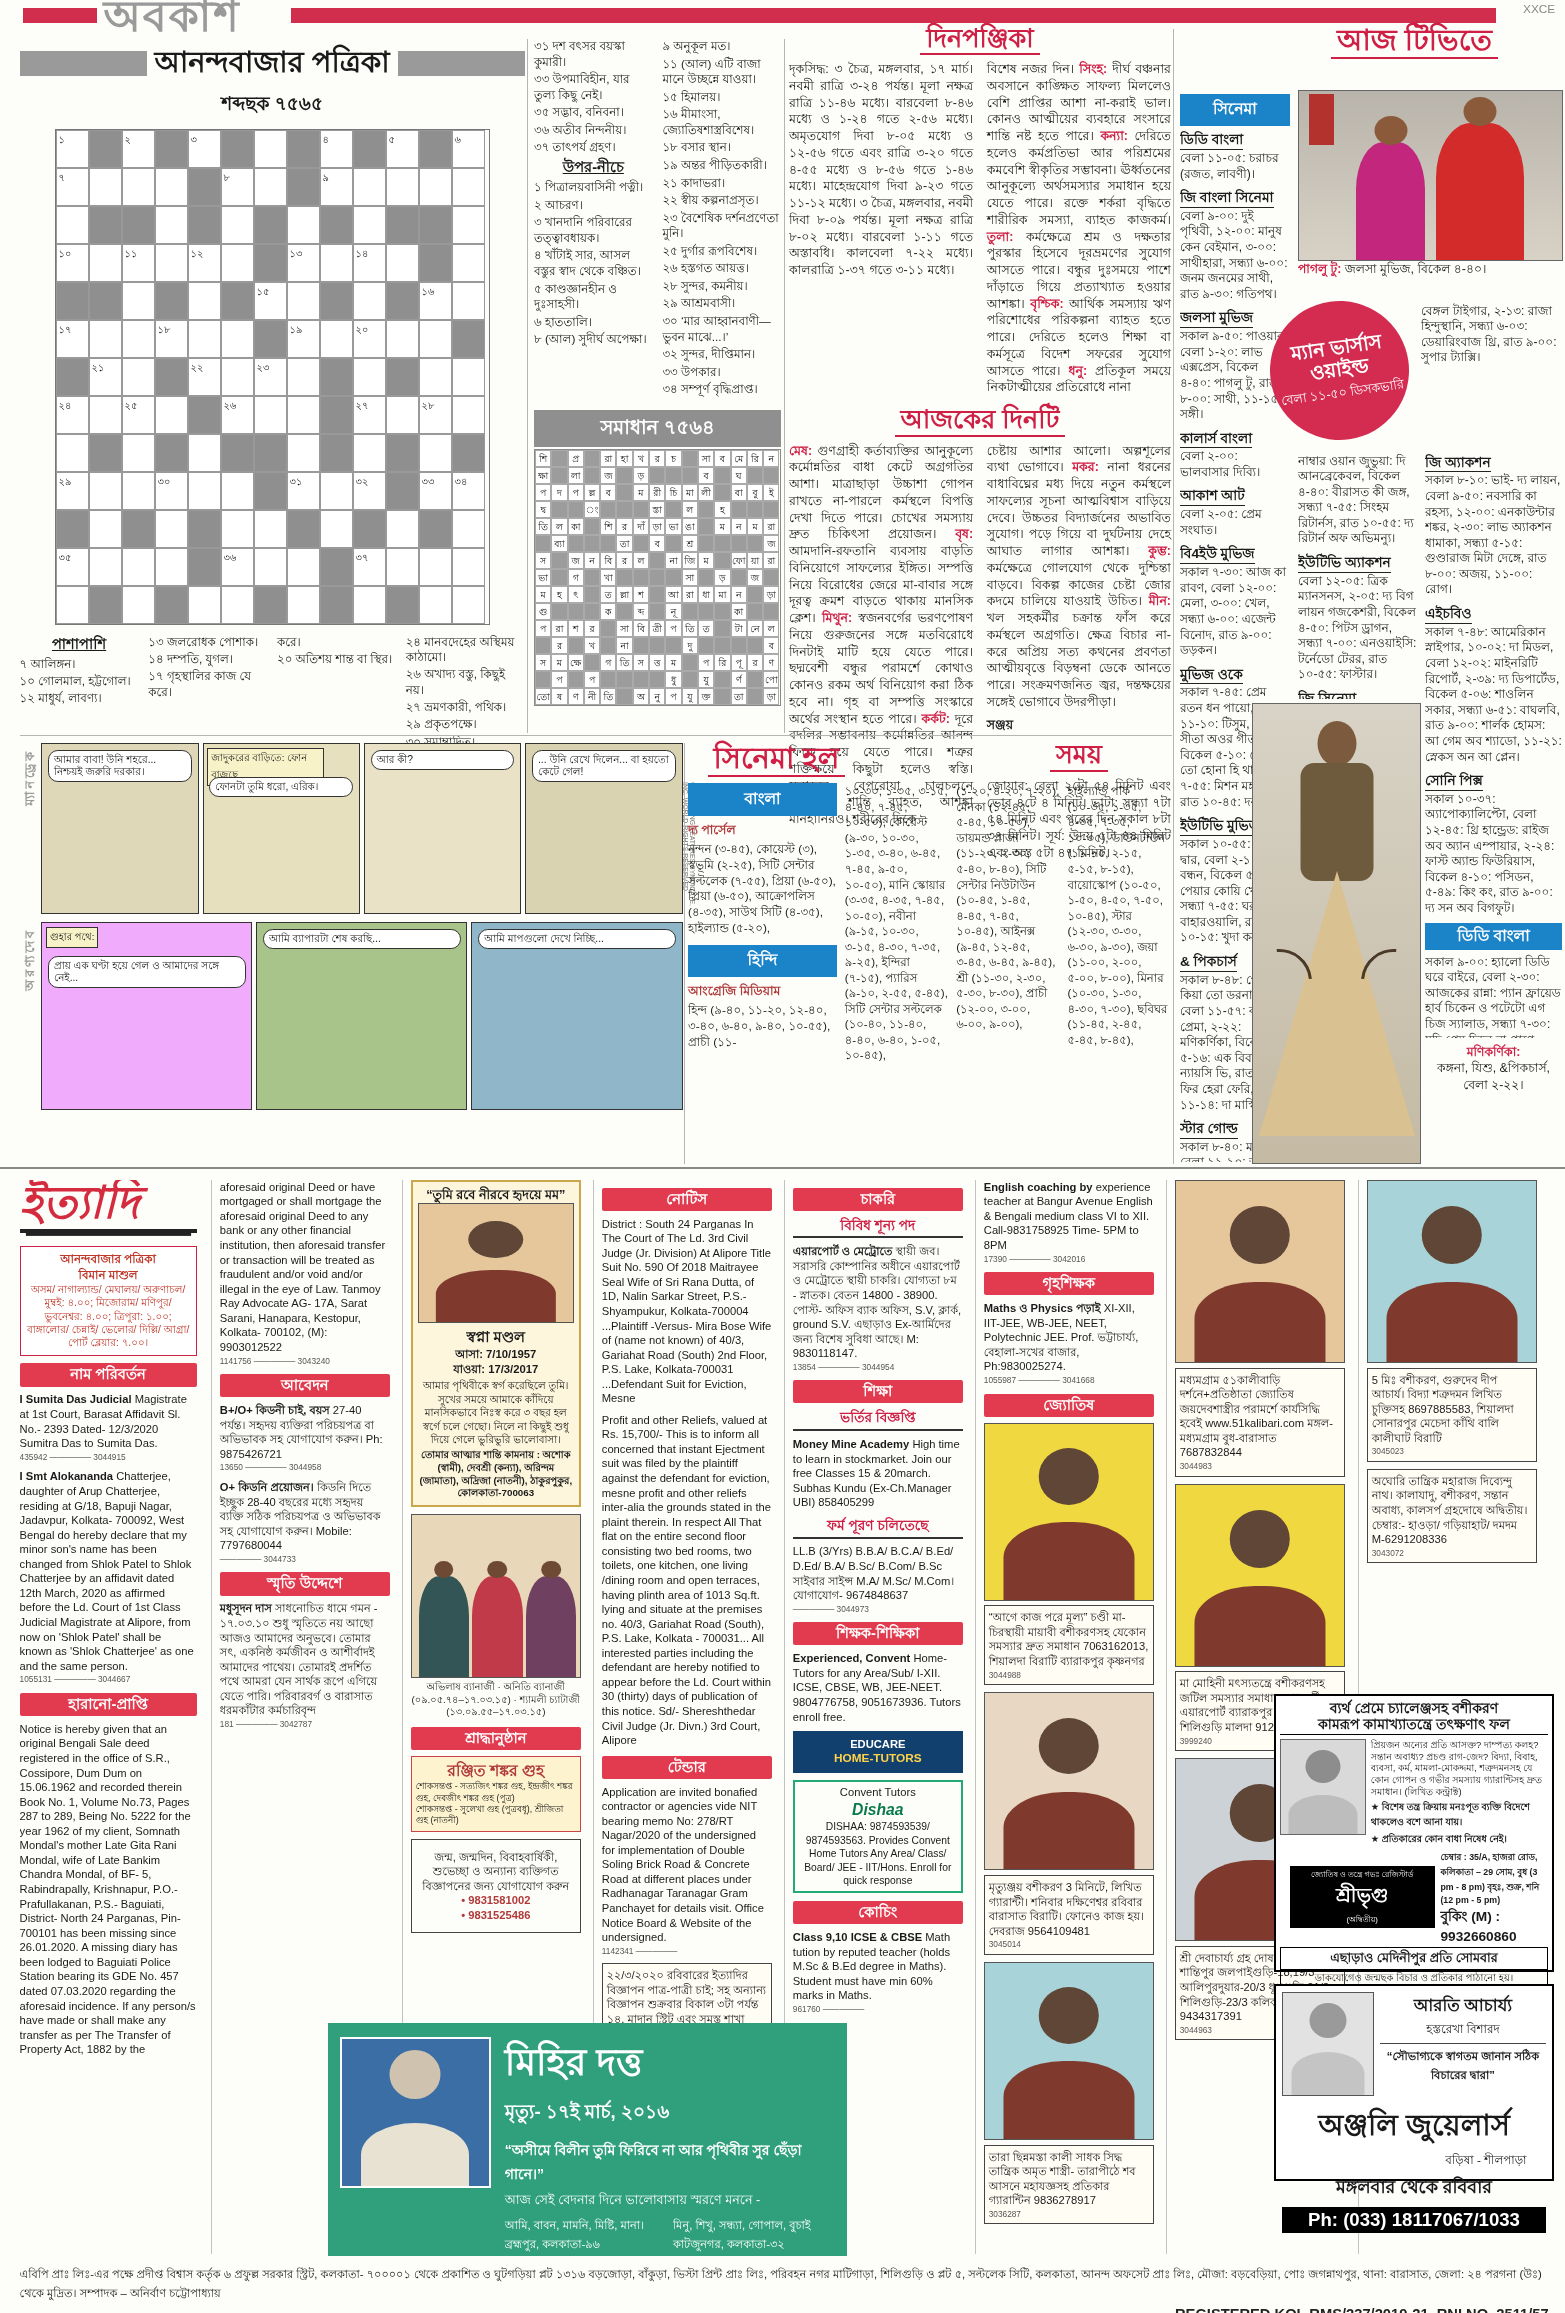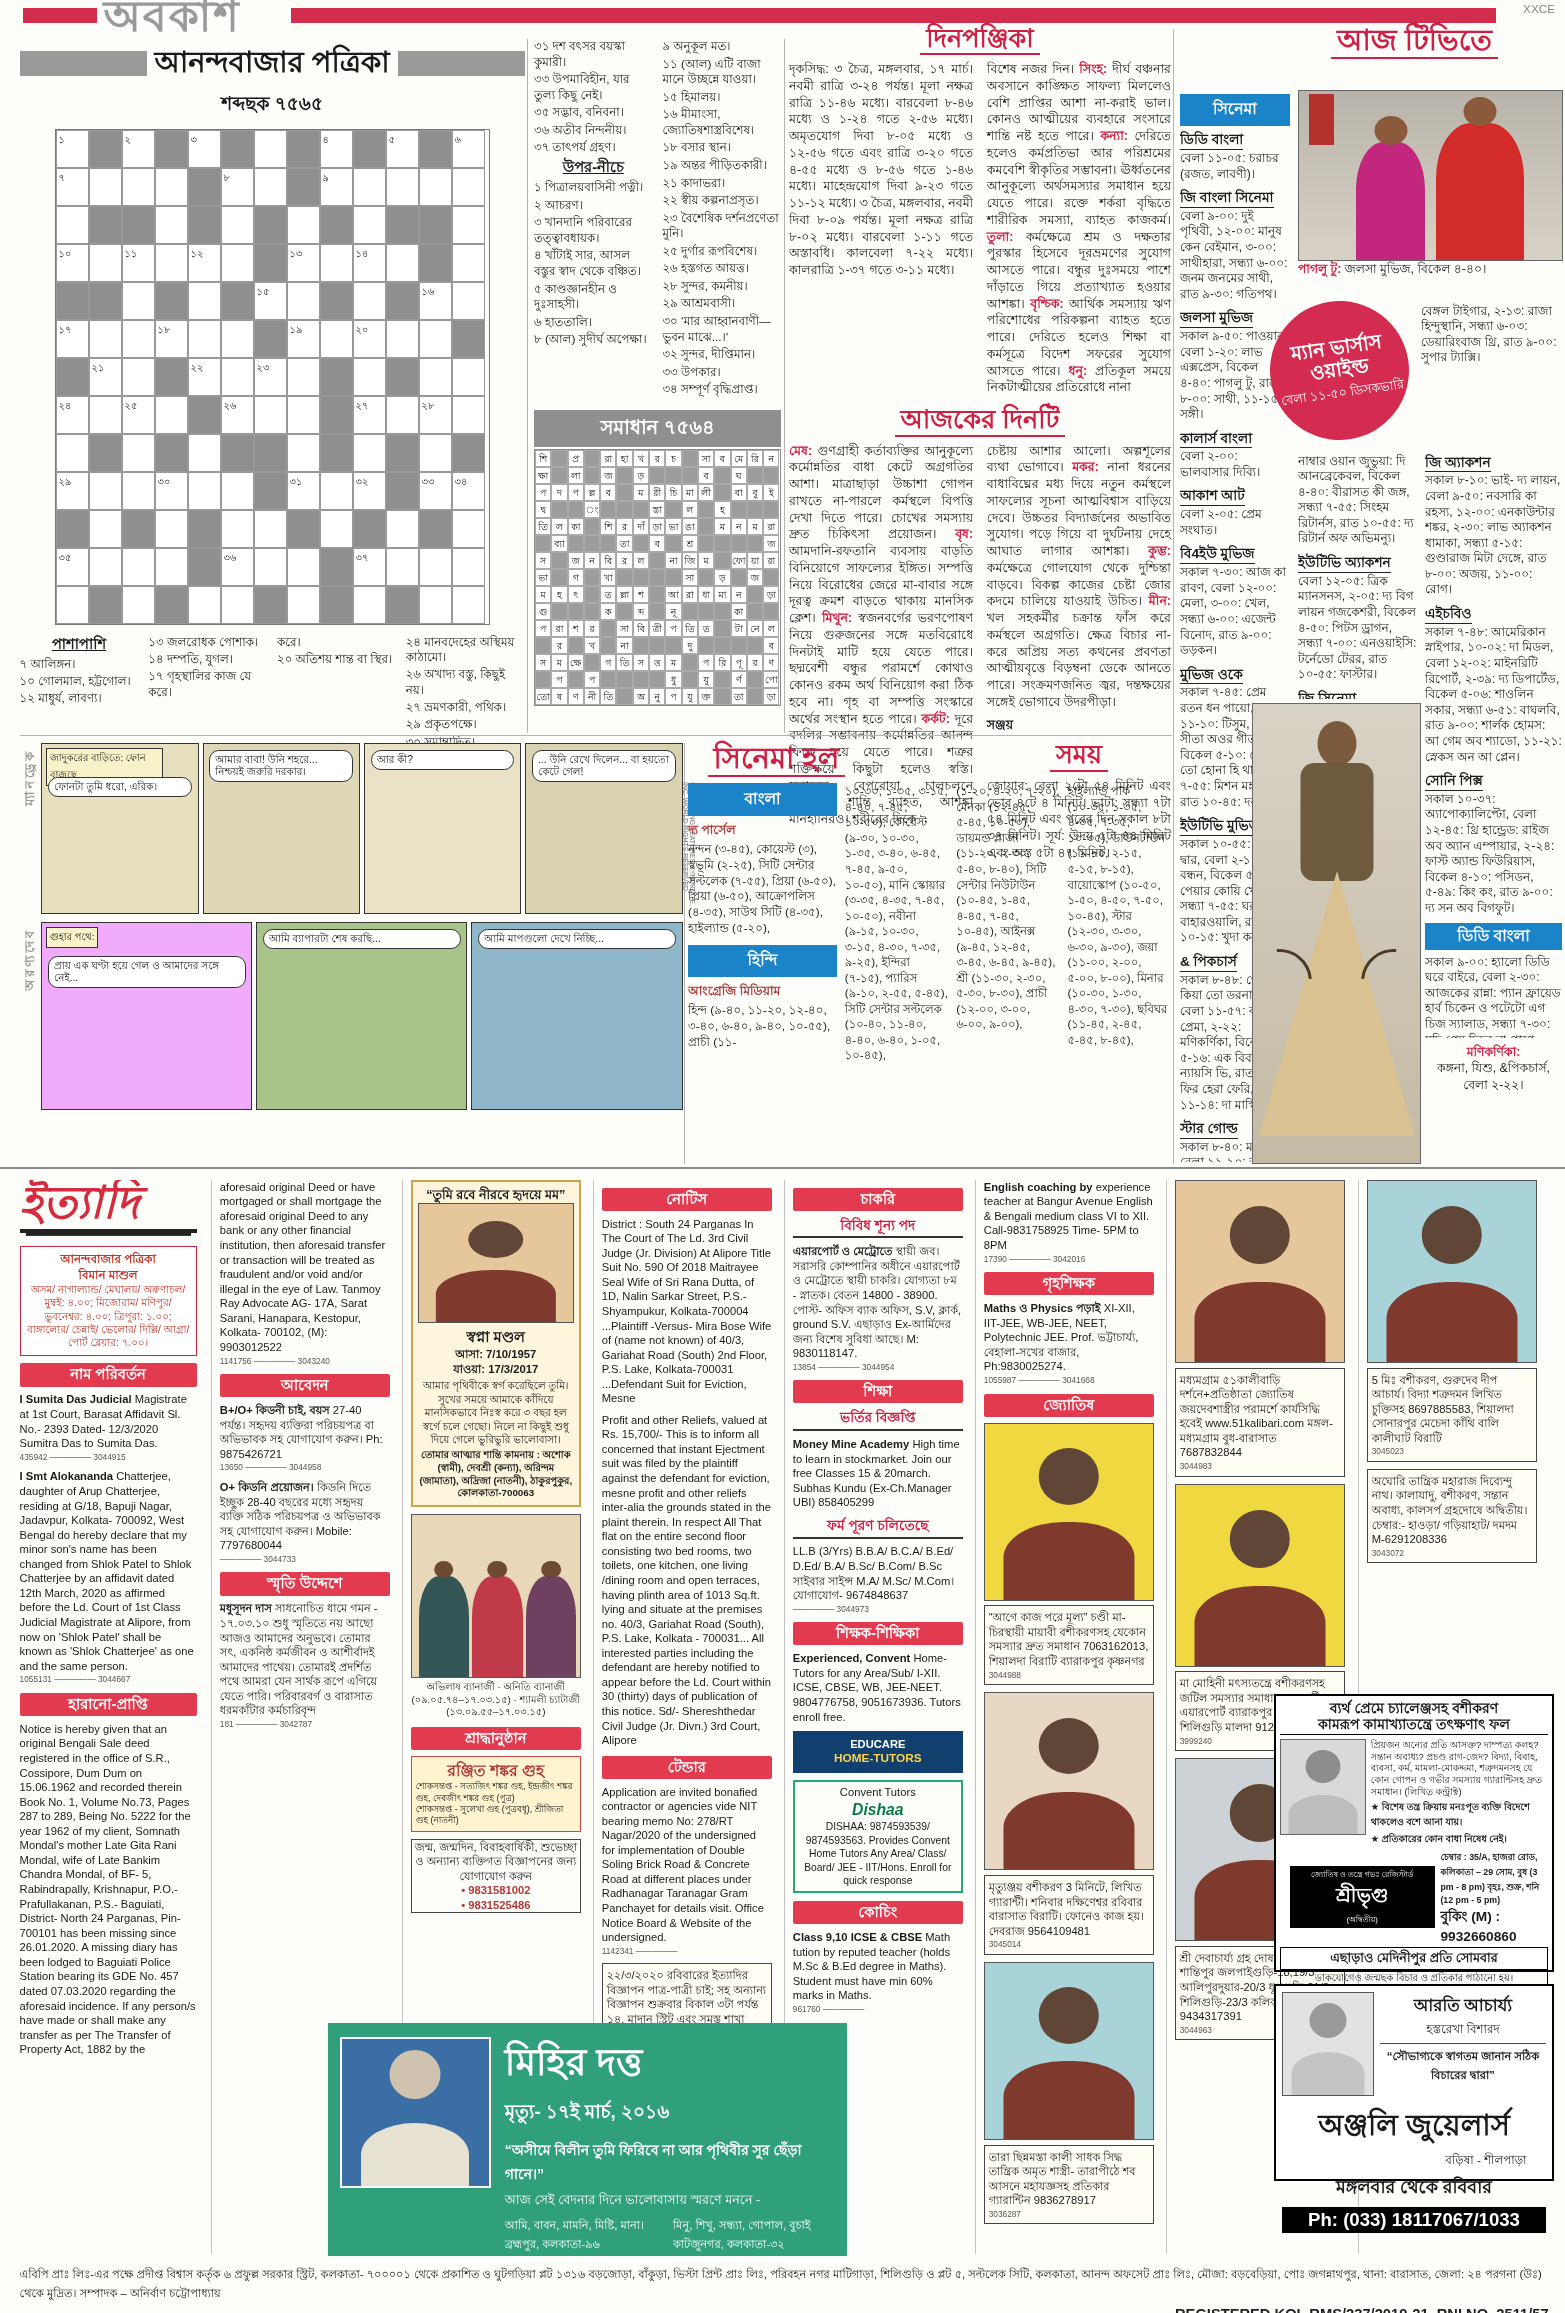--- a/index.html
+++ b/index.html
@@ -111,21 +111,21 @@
   .family i:nth-child(1){left:4%;background:#355;} .family i:nth-child(2){left:36%;background:#c03a4a;} .family i:nth-child(3){left:68%;background:#704060;}
   .family i::before{content:'';position:absolute;top:-15.7px;left:50%;transform:translateX(-50%);width:19.6px;height:17.6px;border-radius:50%;background:#6e4a34;}
   .caption{font-size:9.8px;text-align:center;margin:-2px 0 5.9px;}
   .memorial{border:2px solid #c8a84b;background:#fdf6dc;padding:4.9px;text-align:center;margin-bottom:6.9px;}
   .memorial .q{font-weight:bold;font-size:12.7px;}
   .memorial .nm{font-weight:bold;font-size:14.7px;margin-top:2.9px;}
   .memorial .dt{font-weight:bold;font-size:11.3px;}
   .guha{border:1.5px solid #c44;background:#fdf3cf;padding:3.9px;text-align:center;margin-bottom:6.9px;}
   .guha .gt{color:#b03a3a;font-weight:bold;font-size:15.7px;}
   .guha .gs{font-size:8.8px;text-align:left;margin-top:0;}
-  .contact-box{border:1.5px solid #444;padding:0;text-align:center;margin-bottom:21px;}
+  .contact-box{border:1.5px solid #444;padding:10px;text-align:center;margin-bottom:21px;}
   .contact-box .ph{color:#b03a3a;font-weight:bold;}
   .educare{background:#12406e;color:#fff;text-align:center;font-weight:bold;padding:5.9px 2px;margin-bottom:6.9px;}
   .educare .e2{color:#ffd24a;font-size:11.8px;}
   .dishaa{border:2px solid #2a7;padding:3.9px;text-align:center;margin-bottom:6.9px;}
   .dishaa .db{color:#0a7a4a;font-weight:bold;font-size:15.7px;font-style:italic;}
   .green-ad{position:absolute;left:328px;top:851px;width:519px;height:233px;background:#2fa07b;color:#fff;padding:9.8px;box-sizing:border-box;}
   .green-ad .gphoto{position:absolute;left:11.8px;top:13.7px;width:147px;height:147px;background:#3a6ea5;border:2.9px solid #fff;}
   .green-ad .gphoto::before{content:'';position:absolute;top:11.8px;left:50%;transform:translateX(-50%);width:51px;height:49px;border-radius:50%;background:#cfc2ae;}
   .green-ad .gphoto::after{content:'';position:absolute;bottom:0;left:50%;transform:translateX(-50%);width:108px;height:63px;border-radius:50% 50% 0 0;background:#e8e2d2;}
   .green-ad .gname{margin-left:167px;font-size:37px;font-weight:bold;}
@@ -728,26 +728,26 @@
     <div class="tv-cap2">
       <span class="cap-lead">মণিকর্ণিকা:</span><br>
       <span>কঙ্গনা, যিশু, &amp;পিকচার্স, বেলা ২-২২।</span>
     </div>
   </div>
 
   <div class="comics">
     <div class="strip strip1">
       <div class="vlabel">ম্যানড্রেক</div>
       <div id="strip1" style="display:flex;gap:3.9px;flex:1;">
+          <div class="panel" style="flex: 1 1 0%; background: rgb(222, 216, 184);">
+            <div class="bubble">আমার বাবা! উনি শহরে... নিশ্চয়ই জরুরি দরকার।</div>
+          </div>
           <div class="panel" style="flex: 1 1 0%; background: rgb(230, 224, 191);">
             <div class="capbox">জাদুকরের বাড়িতে: ফোন বাজছে...</div>
             <div class="bubble">ফোনটা তুমি ধরো, এরিক।</div>
-          </div>
-          <div class="panel" style="flex: 1 1 0%; background: rgb(222, 216, 184);">
-            <div class="bubble">আমার বাবা! উনি শহরে... নিশ্চয়ই জরুরি দরকার।</div>
           </div>
           <div class="panel" style="flex: 1 1 0%; background: rgb(233, 226, 198);">
             <div class="bubble">আর কী?</div>
           </div>
           <div class="panel" style="flex: 1 1 0%; background: rgb(217, 211, 178);">
             <div class="bubble">... উনি রেখে দিলেন... বা হয়তো কেটে গেল!</div>
           </div>
         </div>
       <div class="credit">© 2019 KING FEATURES SYNDICATE, INC. WORLD RIGHTS RESERVED</div>
     </div>

